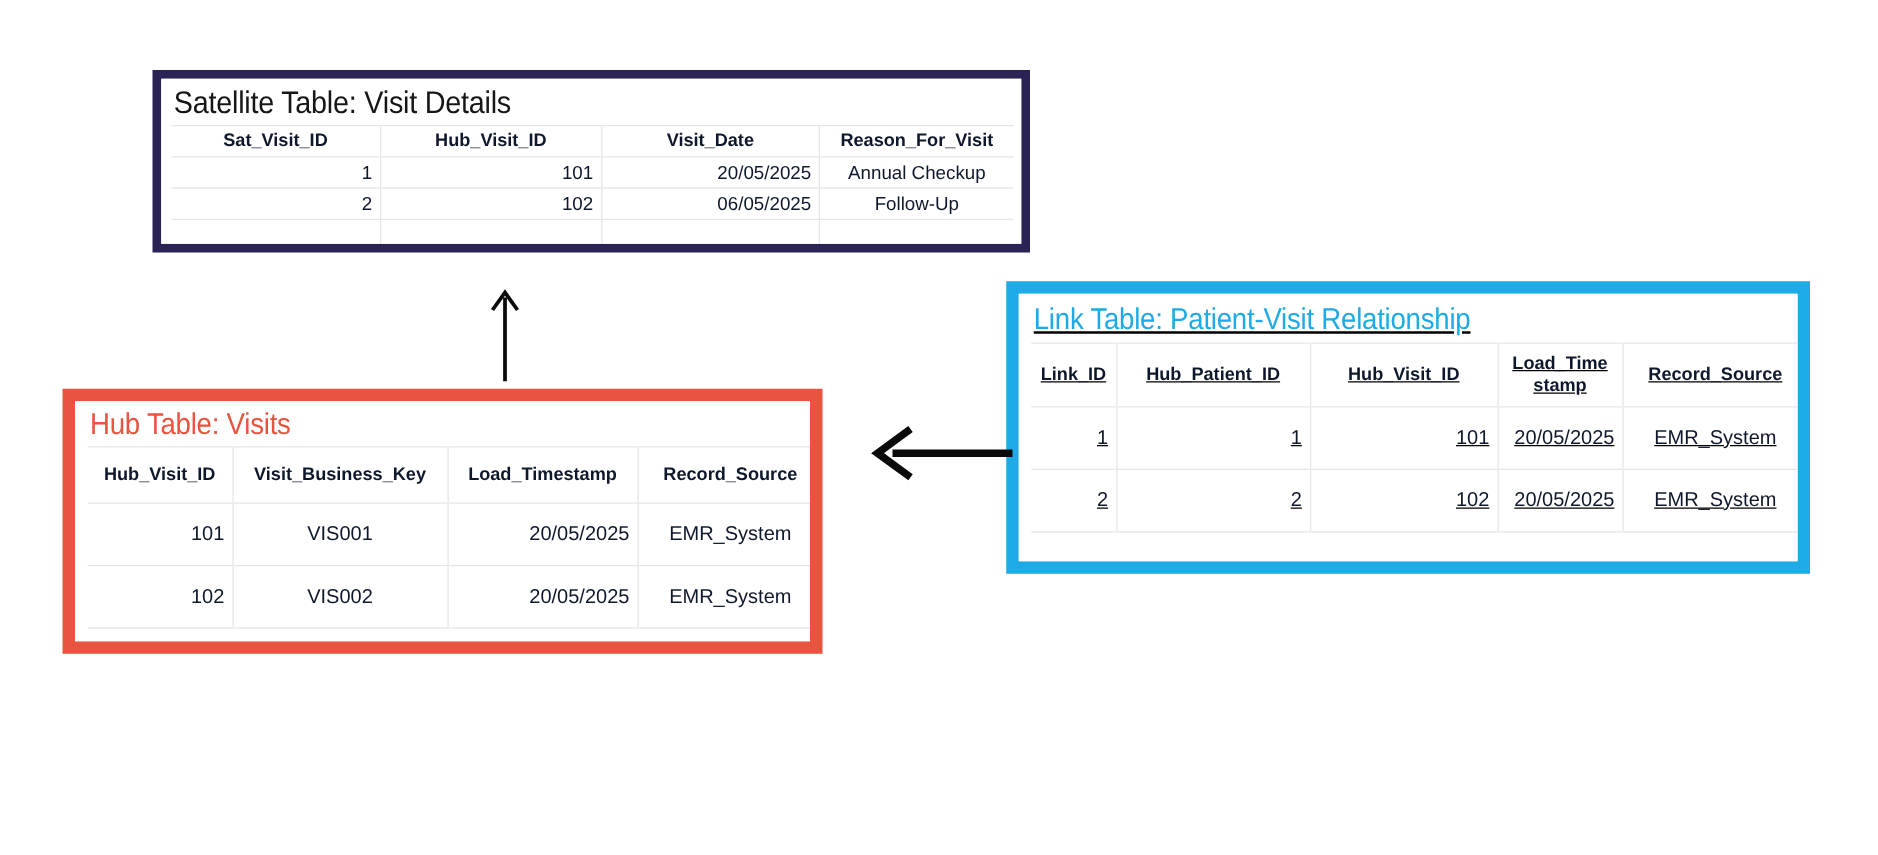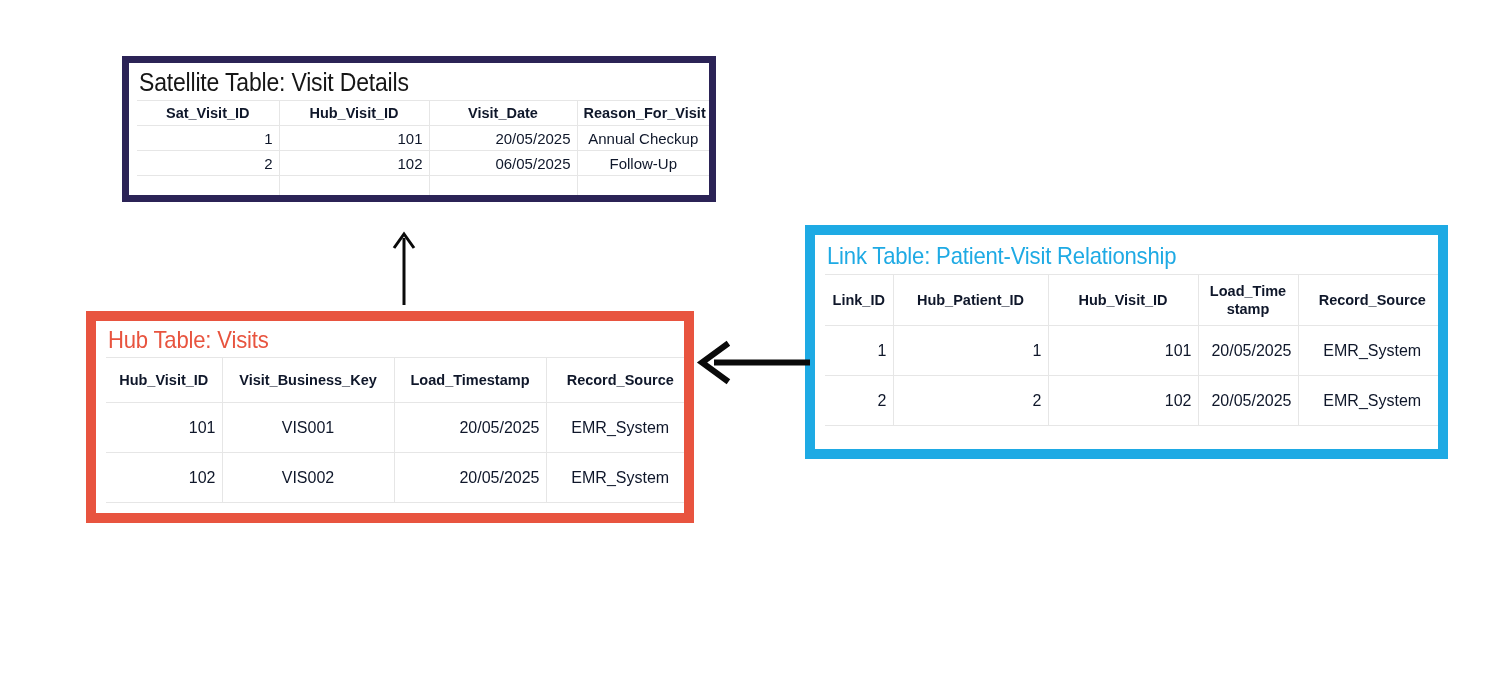--- a/index.html
+++ b/index.html
@@ -67,21 +67,21 @@
   table.grid td.num { text-align: right; }
   table.grid td.txt { text-align: center; }
   table.grid .vline {
     border-left: 1px solid #e6e6e6;
   }
 
   
   #satellite-card {
     left: 122px;
     top: 56px;
-    width: 594px;
+    width: 702px;
     height: 146px;
     border: 7px solid #2b2356;
     padding: 0;
   }
   #satellite-card .card-inner { padding: 4px 6px 0 8px; }
   #satellite-card .card-title {
     font-size: 25px;
     line-height: 31px;
     color: #161616;
     margin: 0 0 2px 2px;
@@ -89,41 +89,40 @@
   #satellite-card table.grid th { font-size: 14.5px; height: 24px; }
   #satellite-card table.grid td { font-size: 15px; height: 24px; }
 
   
   #hub-card {
     left: 50px;
     top: 311px;
     width: 608px;
     height: 212px;
     border: 10px solid #e8543f;
-    margin-left: 36px;
   }
   #hub-card .card-inner { padding: 4px 8px 0 10px; }
   #hub-card .card-title {
     font-size: 24px;
     line-height: 30px;
     color: #e8543f;
     margin: 0 0 2px 2px;
   }
   #hub-card table.grid th { font-size: 14.5px; height: 44px; }
   #hub-card table.grid td { font-size: 16px; height: 49px; }
 
   
   #link-card {
     left: 805px;
     top: 225px;
     width: 643px;
     height: 234px;
     border: 10px solid #1eaae4;
   }
-  #link-card .card-inner { padding: 5px 8px 0 10px; }
+  #link-card .card-inner { padding: 5px 8px 0 10px; text-decoration: underline; }
   #link-card .card-title {
     font-size: 24px;
     line-height: 31px;
     color: #1eaae4;
     margin: 0 0 3px 2px;
   }
   #link-card table.grid th { font-size: 14.5px; height: 50px; white-space: normal; line-height: 18px; }
   #link-card table.grid td { font-size: 16px; height: 49px; }
 
   

